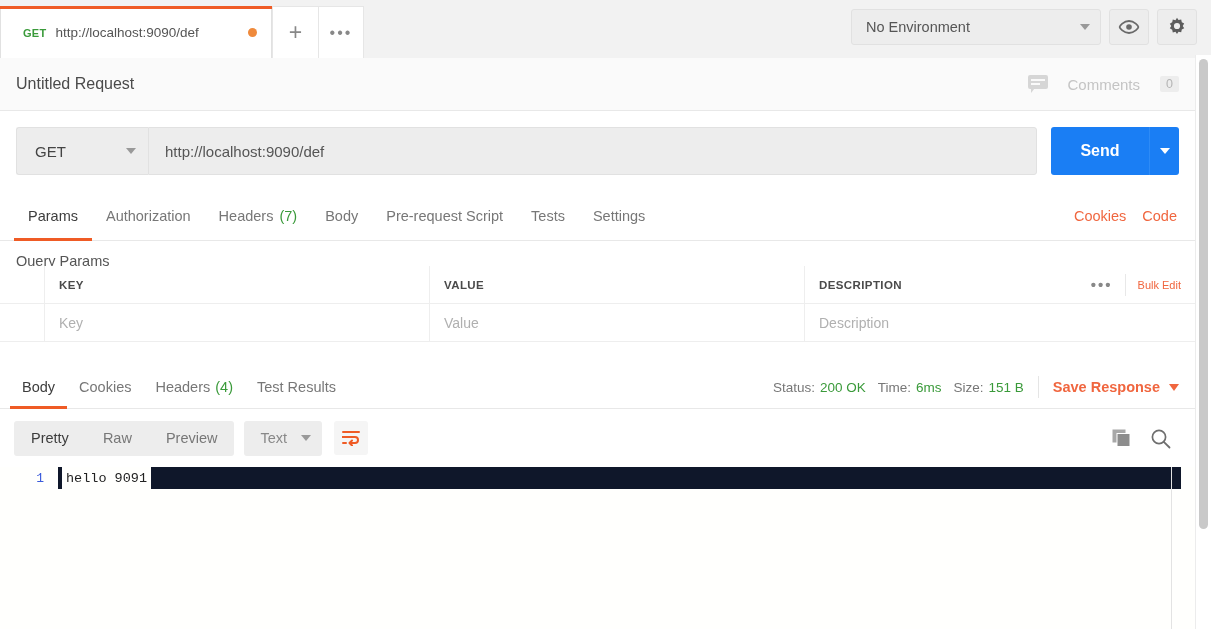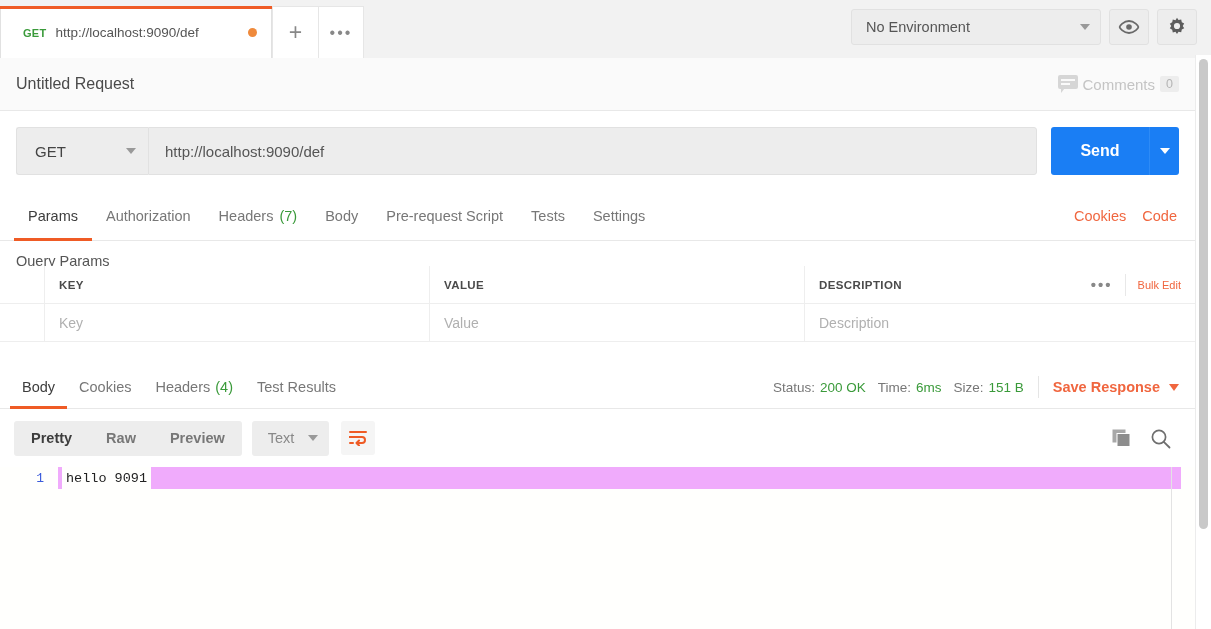--- a/index.html
+++ b/index.html
@@ -70,21 +70,21 @@
   }
 
   
   .title-row {
     position: absolute; left: 0; top: 58px; width: 1195px; height: 53px;
     background: #fafafa; border-bottom: 1px solid #e8e8e8;
     display: flex; align-items: center; padding: 0 16px;
   }
   .req-title { font-size: 16px; color: #4a4a4a; }
   .comments {
-    margin-left: auto; display: flex; align-items: center; gap: 5px;
+    margin-left: auto; display: flex; align-items: center; gap: 20px;
     color: #c4c4c4; font-size: 15px;
   }
   .comment-icon { width: 20px; height: 18px; position: relative; }
   .comment-icon .bubble {
     position: absolute; left: 0; top: 0; width: 20px; height: 14px;
     background: #d6d6d6; border-radius: 2px;
   }
   .comment-icon .bubble::before, .comment-icon .bubble::after {
     content: ""; position: absolute; left: 3px; height: 2px; background: #fafafa;
   }
@@ -225,21 +225,21 @@
     margin-left: 9px;
   }
 
   
   .body-toolbar {
     position: absolute; left: 0; top: 409px; width: 1195px; height: 58px;
     background: #fff; display: flex; align-items: center; padding: 0 14px;
   }
   .seg {
     height: 35px; background: #ededed; border-radius: 3px;
-    display: flex; align-items: flex-start; font-weight: bold;
+    display: flex; align-items: flex-start;
   }
   .seg .opt {
     padding: 0 17px; font-size: 14.5px; color: #777;
     display: flex; align-items: center; height: 100%;
   }
   .seg .opt.active { color: #3d3d3d; }
   .fmt-select {
     height: 35px; background: #ededed; border-radius: 3px; margin-left: 10px;
     display: flex; align-items: center; padding: 0 11px 0 16px;
     font-size: 14.5px; color: #888; gap: 14px;
@@ -257,21 +257,21 @@
   }
   .code-line {
     display: flex; align-items: center; height: 22px;
   }
   .gutter {
     width: 58px; text-align: right; padding-right: 14px;
     font-family: "Liberation Mono", monospace; font-size: 13px; color: #3b5bdb;
   }
   .code-text {
     flex: 1; margin-right: 14px; height: 22px;
-    background: #f0abfc;
+    background: #0f172a;
     display: flex; align-items: center; padding-left: 4px;
     font-family: "Liberation Mono", monospace; font-size: 13.5px; color: #222;
   }
   .code-text .inner {
     background: #fffffd; height: 22px; display: flex; align-items: center;
     padding: 0 4px;
   }
   .ruler {
     position: absolute; left: 1171px; top: 467px; width: 1px; height: 162px;
     background: #e3e3e3;

